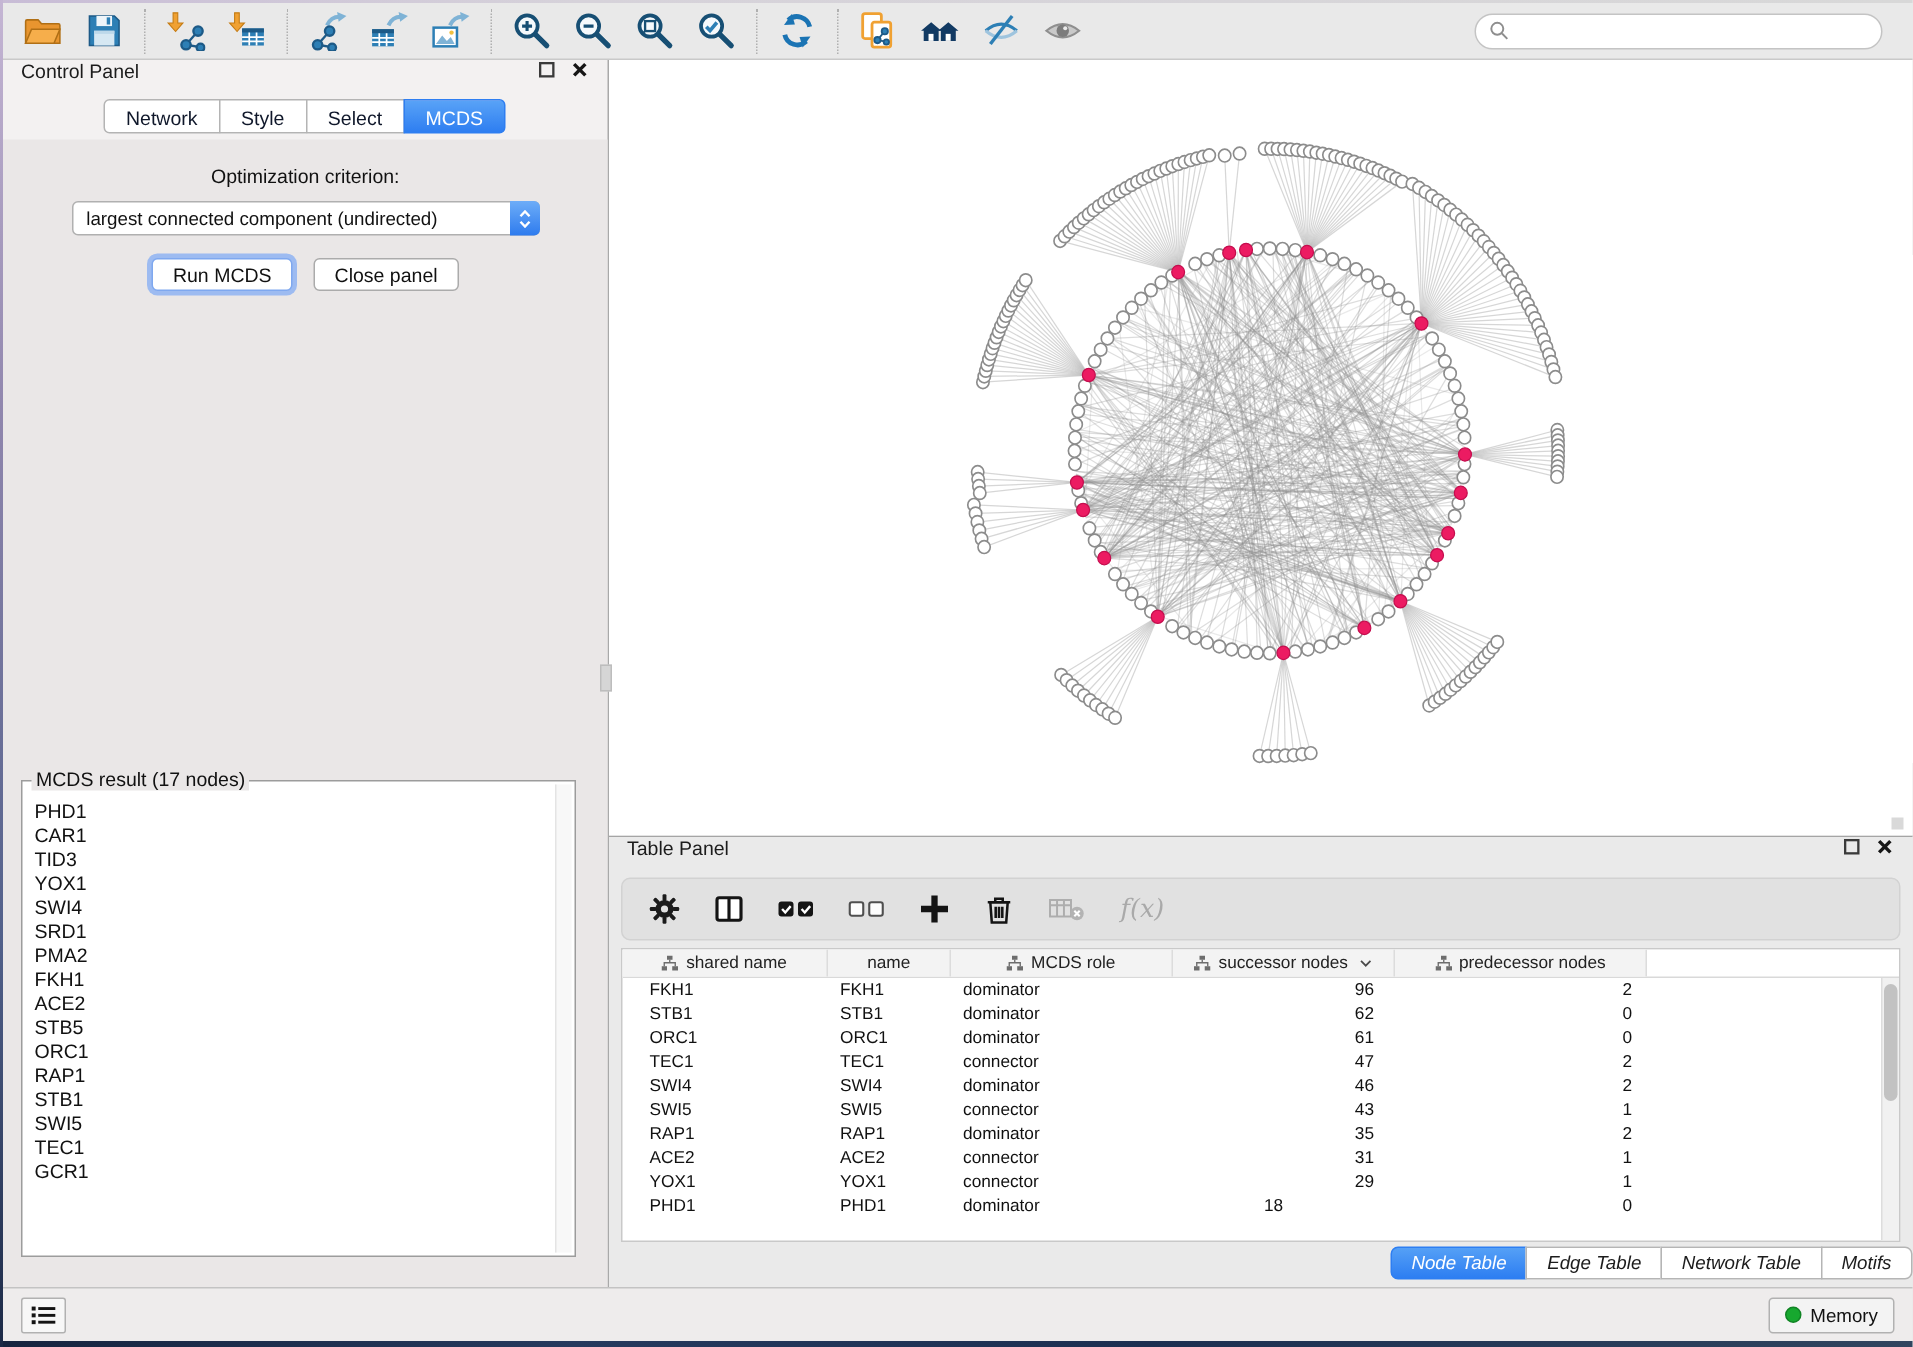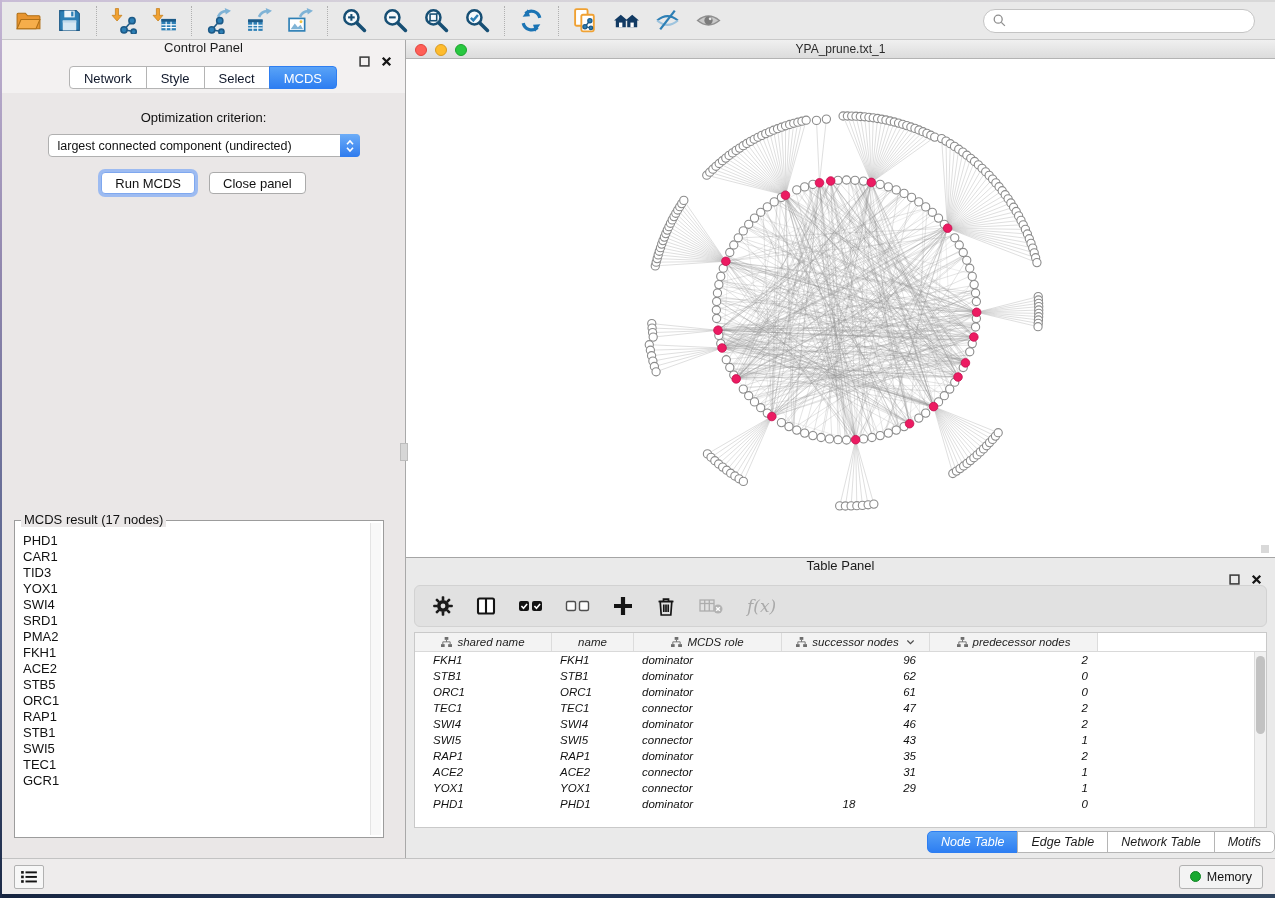--- a/index.html
+++ b/index.html
@@ -25,21 +25,21 @@
   .search-box { margin-left:auto; margin-right:14px; width:272px; height:24px; background:#fff;
     border:1px solid #c4c4c4; border-radius:13px; display:flex; align-items:center; padding:0 9px; gap:6px; }
   .search-box svg { width:13px; height:13px; flex:0 0 auto; }
   .search-box input { border:none; outline:none; flex:1; font-size:12px; font-family:inherit; background:transparent; }
 
   
   .main { position:absolute; top:40px; left:2px; right:0; bottom:40px; display:flex; }
 
   
   .control-panel { width:404px; background:#f3f1f1; border-right:1px solid #a9a9a9; position:relative; flex:0 0 auto; }
-  .panel-head { height:26px; display:flex; align-items:center; padding:0 12px;flex-direction:column; }
+  .panel-head { height:26px; display:flex; align-items:flex-start; padding:0 12px; }
   .panel-title { font-size:13px; color:#1c1c1c; }
   .win-btns { margin-left:auto; display:flex; gap:9px; align-items:center; }
   .win-btn { width:13px; height:13px; display:flex; align-items:center; justify-content:center; }
   .win-btn svg { width:11px; height:11px; }
   .seg-tabs { display:flex; justify-content:center; height:23px; }
   .seg-tab { font-size:13px; color:#0f172a; background:#fff; border:1px solid #b4b4b4; padding:2px 14px 0;
     margin-left:-1px; line-height:19px; height:23px; }
   .seg-tab:first-child { border-radius:4px 0 0 4px; }
   .seg-tab:last-child { border-radius:0 4px 4px 0; }
   .seg-tab.active { background:linear-gradient(#59a3f7,#2e7ef1); border-color:#2e7ef1; color:#fff; }
@@ -90,21 +90,21 @@
   .n-ring { fill:#fff; stroke:#8c8c8c; stroke-width:1.1; }
   .n-pink { stroke-width:.8; }
   .net-grip { position:absolute; right:6px; bottom:4px; width:8px; height:8px; background:#d9d9d9; }
 
   
   .table-panel { flex:1; background:#eaeaea; display:flex; flex-direction:column; position:relative; min-height:0; }
   .tp-toolbar { margin:1px 8px 5px; height:42px; background:#e1e1e1; border:1px solid #d2d2d2; border-radius:6px;
     display:flex; align-items:center; gap:21px; padding:0 17px; flex:0 0 auto; }
   .tp-icon { display:flex; align-items:center; justify-content:flex-start; }
   .tp-icon svg { height:22px; }
-  .tablewrap { margin:0 8px; flex:1; background:#fff; border:1px solid #c9c9c9; position:relative; overflow:hidden;font-style:italic; }
+  .tablewrap { margin:0 8px; flex:1; background:#fff; border:1px solid #c9c9c9; position:relative; overflow:hidden; }
   .thead { display:flex; height:19px; border-bottom:1px solid #d9d9d9; background:#fff; }
   .th { background:#f3f3f3; border-right:1px solid #dcdcdc; display:flex; align-items:center; justify-content:center;
     gap:5px; font-size:11.5px; color:#222; flex:0 0 auto; }
   .th svg.tree { width:11px; height:11px; }
   .th svg.chev { width:9px; height:7px; margin-left:2px; }
   .trow { display:flex; height:16px; align-items:center; font-size:11.5px; color:#111; }
   .td { flex:0 0 auto; white-space:nowrap; overflow:hidden; }
   .td.c0 { padding-left:18px; }
   .td.c1, .td.c2 { padding-left:8px; }
   .td.c3 { text-align:right; padding-right:14px; }
@@ -371,28 +371,20 @@
             </div>
           <div class="mcds-scroll"></div>
         </div>
       </div>
       <div class="v-handle"></div>
     </div>
 
     <div class="right-col">
 
       <div class="net-window">
-        <div class="net-titlebar">
-          <span class="traffic">
-            <span class="light red"></span>
-            <span class="light yellow"></span>
-            <span class="light green"></span>
-          </span>
-          <span class="net-title">YPA_prune.txt_1</span>
-        </div>
         <div class="net-canvas">
           <svg id="net-svg" viewBox="0 0 868 498" preserveAspectRatio="none">
               <line x1="379.0" y1="136.2" x2="491.9" y2="370.2" class="e-in"></line>
               <line x1="379.0" y1="136.2" x2="466.5" y2="378.3" class="e-in"></line>
               <line x1="379.0" y1="136.2" x2="472.5" y2="376.9" class="e-in"></line>
               <line x1="379.0" y1="136.2" x2="385.8" y2="369.2" class="e-in"></line>
               <line x1="379.0" y1="136.2" x2="489.3" y2="371.3" class="e-in"></line>
               <line x1="379.0" y1="136.2" x2="570.0" y2="248.7" class="e-in"></line>
               <line x1="379.0" y1="136.2" x2="491.7" y2="370.3" class="e-in"></line>
               <line x1="379.0" y1="136.2" x2="466.7" y2="378.2" class="e-in"></line>

